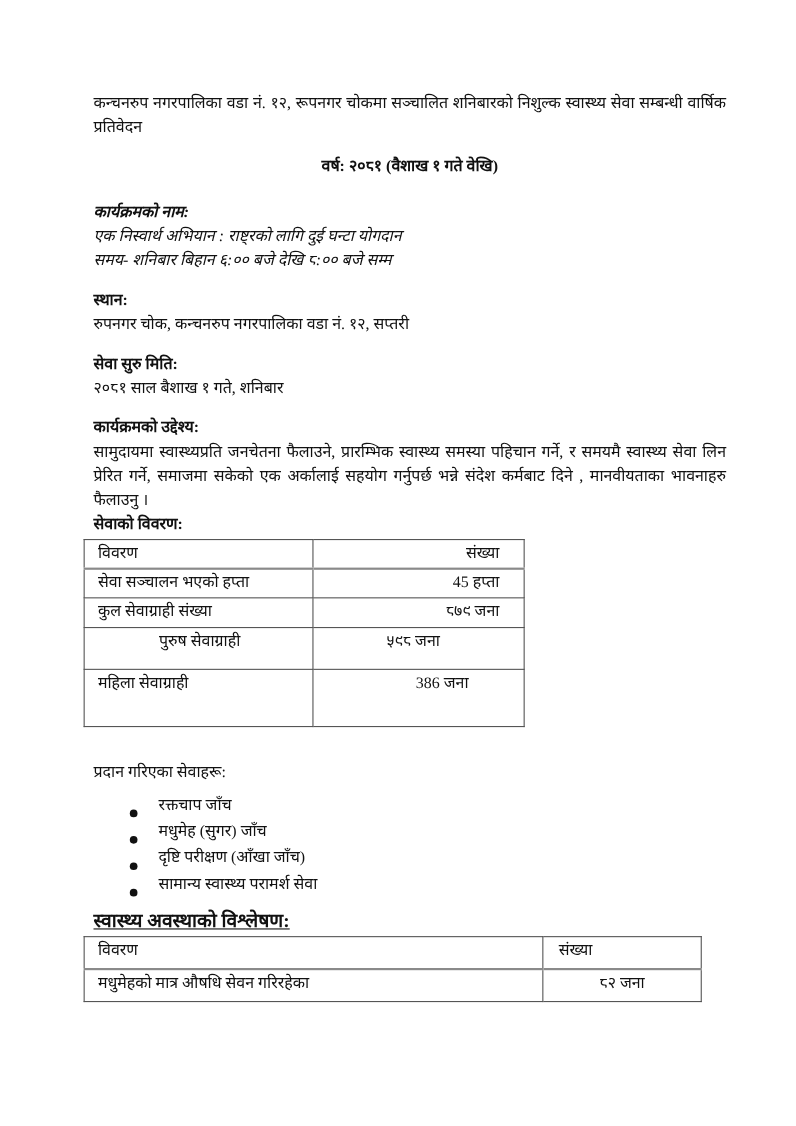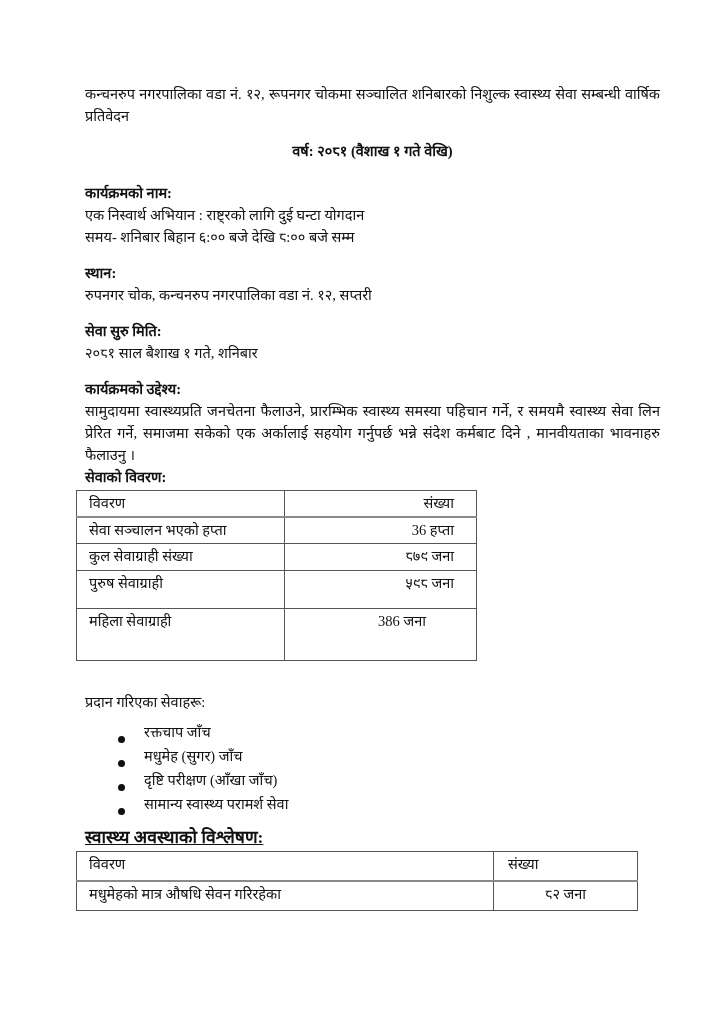--- a/index.html
+++ b/index.html
@@ -17,21 +17,21 @@
     padding: 83px 26px 20px 85px;
     font-size: 14.5px;
     line-height: 22px;
     overflow: hidden;
   }
   .para { text-align: justify; margin: 0; }
   .bold { font-weight: bold; }
   .line { margin: 0; }
 
   .mt-year      { margin-top: 13px; text-align: center; }
-  .mt-program   { margin-top: 20px; }
+  .mt-program   { margin-top: 20px; font-style: italic; }
   .mt-location  { margin-top: 14px; }
   .mt-start     { margin-top: 14px; }
   .mt-objective { margin-top: 14px; }
   .mt-pradan    { margin-top: 30px; }
   .mt-bullets   { margin-top: 8px; }
   .mt-analysis  { margin-top: 10px; text-decoration: underline; }
 
   table {
     border-collapse: collapse;
     table-layout: fixed;
@@ -47,21 +47,21 @@
   }
   tr.hdr td { border-bottom: 2.5px solid #8a8a8a; }
 
   .t-services { width: 400px; margin-top: 2px; }
   .t-services col.c1 { width: 208px; }
   .t-services col.c2 { width: 192px; }
   .t-services td.val { text-align: right; padding-right: 22px; }
   .t-services tr.hdr td { height: 24px; }
   .t-services tr.r1 td { height: 26px; margin-left: 48px; }
   .t-services tr.r2 td { height: 27px; }
-  .t-services tr.r3 td { height: 38px; }
+  .t-services tr.r3 td { height: 38px; text-align: center; }
   .t-services tr.r4 td { height: 52px; }
   .t-services tr.r4 td.val { padding-right: 50px; }
 
   .t-analysis { width: 561px; margin-top: 2px; }
   .t-analysis col.c1 { width: 417px; }
   .t-analysis col.c2 { width: 144px; }
   .t-analysis tr.hdr td { height: 29px; }
   .t-analysis tr.r1 td { height: 30px; }
   .t-analysis td.val { text-align: center; padding-right: 12px; }
   .t-analysis td.hval { text-align: left; padding-left: 14px; }
@@ -114,21 +114,21 @@
         <col class="c1">
         <col class="c2">
       </colgroup>
     <tbody>
       <tr class="hdr">
         <td>विवरण</td>
         <td class="val">संख्या</td>
       </tr>
       <tr class="r1">
         <td>सेवा सञ्चालन भएको हप्ता</td>
-        <td class="val">36 हप्ता</td>
+        <td class="val">45 हप्ता</td>
       </tr>
       <tr class="r2">
         <td>कुल सेवाग्राही संख्या</td>
         <td class="val">८७९ जना</td>
       </tr>
       <tr class="r3">
         <td>पुरुष सेवाग्राही</td>
         <td class="val">५९८ जना</td>
       </tr>
       <tr class="r4">

